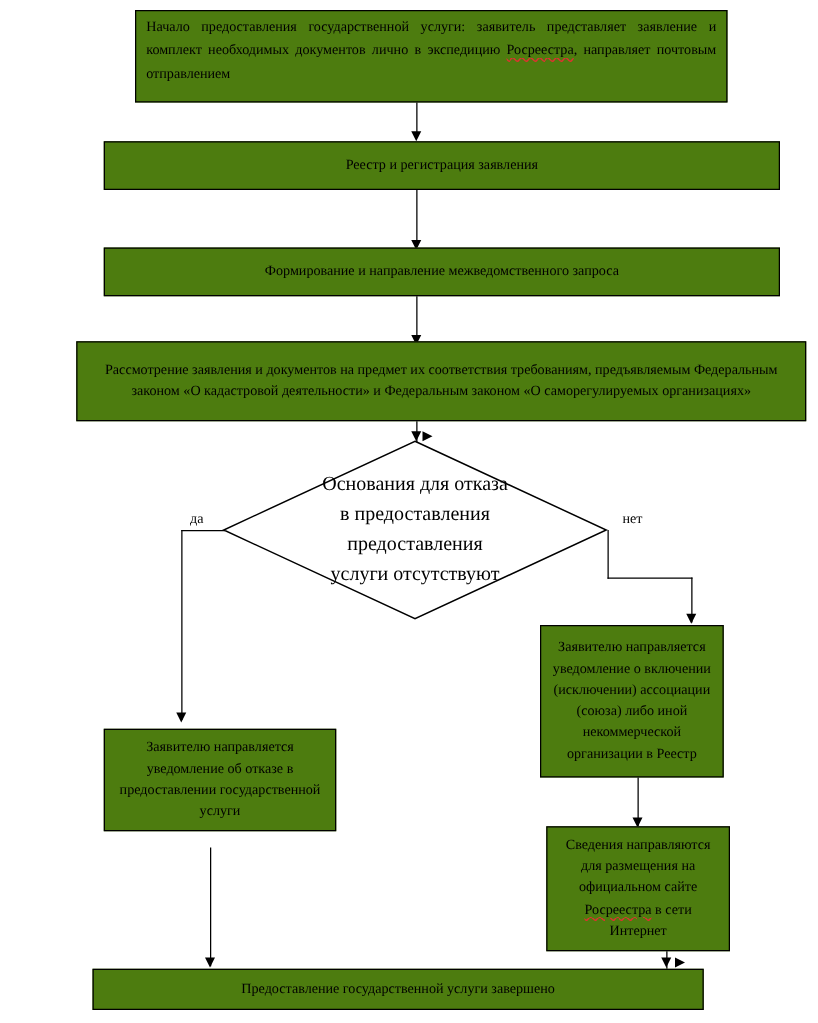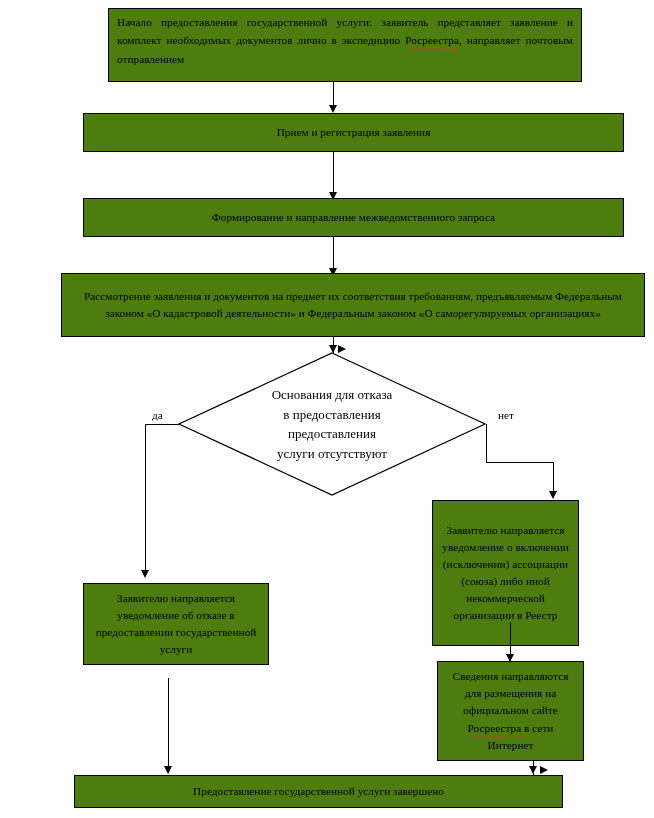--- a/index.html
+++ b/index.html
@@ -57,21 +57,21 @@
   .diamond-label {
     position: absolute;
     left: 0;
     top: 0;
     width: 100%;
     height: 100%;
     display: flex;
     align-items: center;
     justify-content: center;
     text-align: center;
-    font-size: 13px;
+    font-size: 16px;
     line-height: 1.5;
     pointer-events: none;
   }
 
   
   .conn {
     position: absolute;
     background: #000000;
   }
   .conn.v { width: 1.3px; }
@@ -114,21 +114,21 @@
 <div id="canvas">
 
   <div class="node justify topalign" style="left:108px; top:8px; width:474px; height:74px;">
     <span class="txt"><span>Начало предоставления государственной услуги: заявитель представляет заявление и комплект необходимых документов лично в экспедицию </span><span class="sq">Росреестра</span><span>, направляет почтовым отправлением</span></span>
   </div>
 
   <div class="conn v" style="left:333px; top:82px; height:27px;"></div>
   <div class="arrowhead" style="left:329px; top:105px;"></div>
 
   <div class="node" style="left:83px; top:113px; width:541px; height:39px;">
-    <span class="txt">Прием и регистрация заявления</span>
+    <span class="txt">Реестр и регистрация заявления</span>
   </div>
 
   <div class="conn v" style="left:333px; top:152px; height:44px;"></div>
   <div class="arrowhead" style="left:329px; top:192px;"></div>
 
   <div class="node" style="left:83px; top:198px; width:541px; height:39px;">
     <span class="txt">Формирование и направление межведомственного запроса</span>
   </div>
 
   <div class="conn v" style="left:333px; top:237px; height:40px;"></div>
@@ -161,21 +161,21 @@
 
   <div class="conn h" style="left:145px; top:424px; width:35px;"></div>
   <div class="conn v" style="left:145px; top:424px; height:152px;"></div>
   <div class="arrowhead" style="left:141px; top:570px;"></div>
 
   <div class="conn v" style="left:486px; top:424px; height:39px;"></div>
   <div class="conn h" style="left:486px; top:462px; width:68px;"></div>
   <div class="conn v" style="left:553px; top:462px; height:36px;"></div>
   <div class="arrowhead" style="left:549px; top:491px;"></div>
 
-  <div class="node" style="left:432px; top:500px; width:147px; height:146px;">
+  <div class="node" style="left:432px; top:500px; width:147px; height:122px;">
     <span class="txt">Заявителю направляется уведомление о включении (исключении) ассоциации (союза) либо иной некоммерческой организации в Реестр</span>
   </div>
 
   <div class="node" style="left:83px; top:583px; width:186px; height:82px;">
     <span class="txt">Заявителю направляется уведомление об отказе в предоставлении государственной услуги</span>
   </div>
 
   <div class="conn v" style="left:510px; top:622px; height:39px;"></div>
   <div class="arrowhead" style="left:506px; top:654px;"></div>
 

